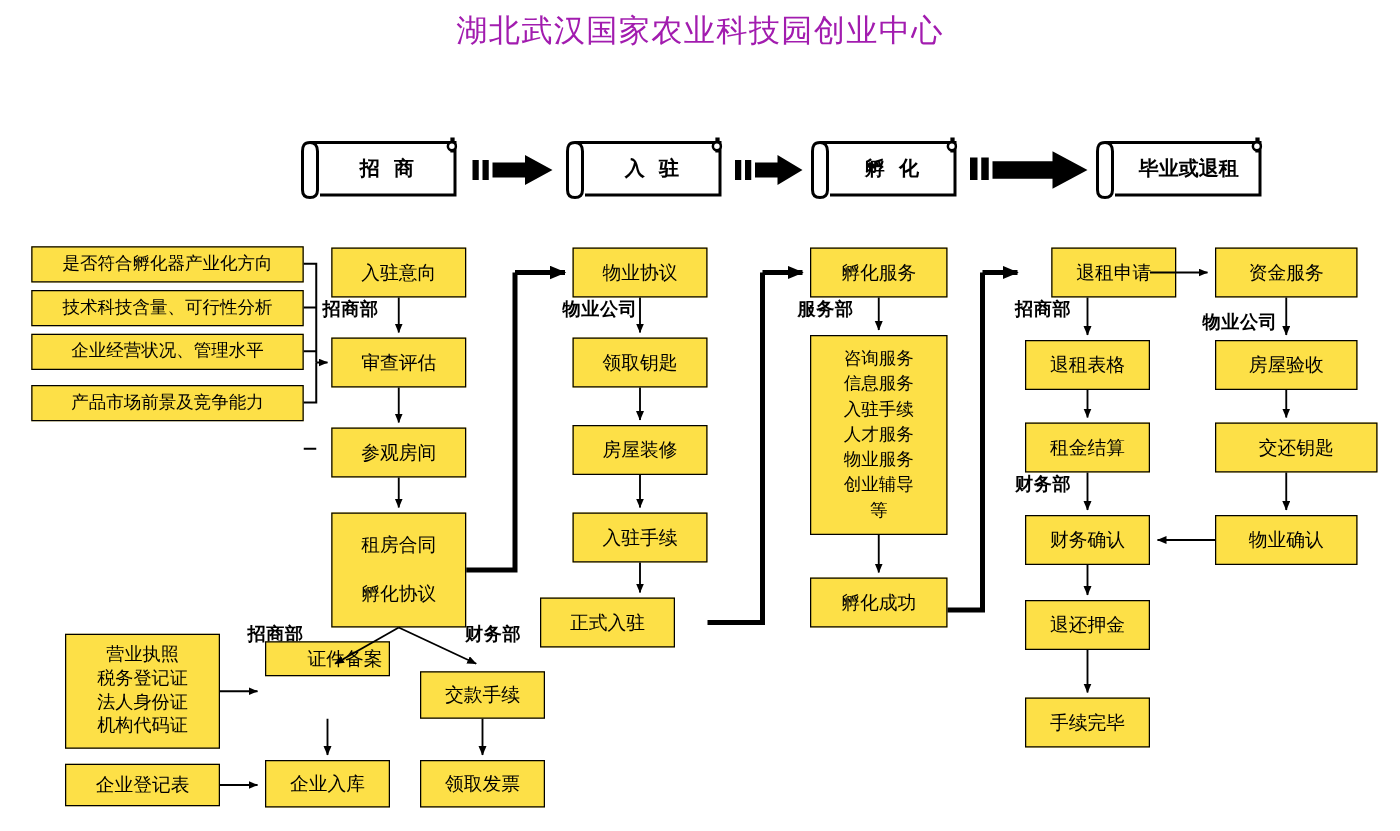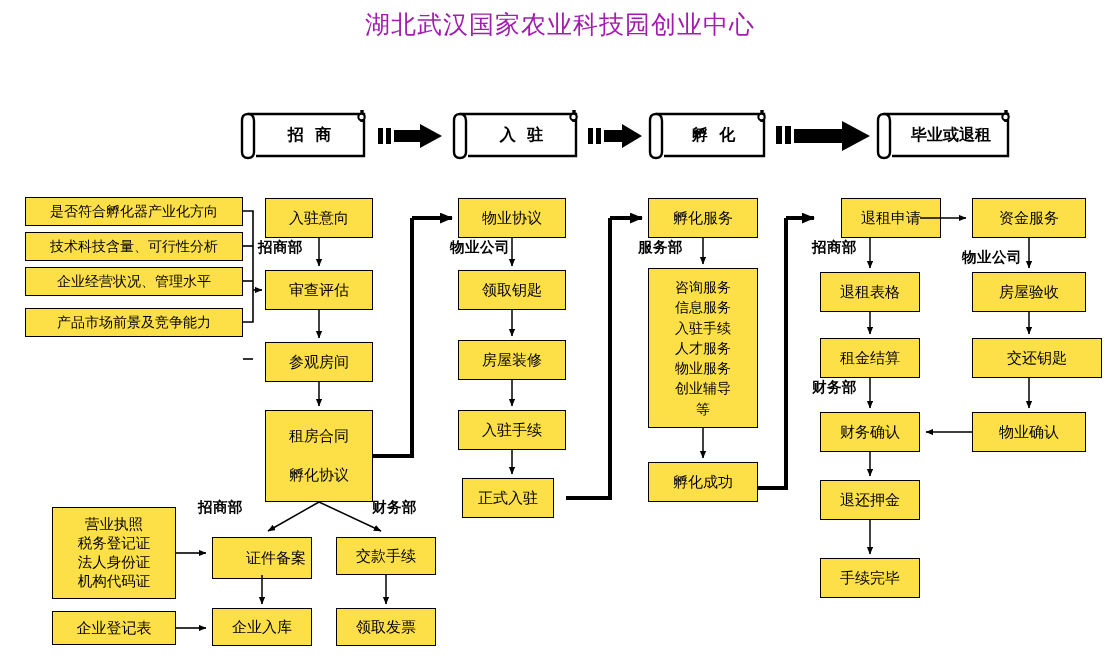--- a/index.html
+++ b/index.html
@@ -122,21 +122,21 @@
   <div class="dept" style="left:450px;top:238px;">物业公司</div>
   <div class="box" style="left:458px;top:270px;width:108px;height:40px;">
       <span>领取钥匙</span>
     </div>
   <div class="box" style="left:458px;top:340px;width:108px;height:40px;">
       <span>房屋装修</span>
     </div>
   <div class="box" style="left:458px;top:410px;width:108px;height:40px;">
       <span>入驻手续</span>
     </div>
-  <div class="box" style="left:462px;top:478px;width:92px;height:40px;">
+  <div class="box" style="left:432px;top:478px;width:108px;height:40px;">
       <span>正式入驻</span>
     </div>
 
   <div class="box" style="left:648px;top:198px;width:110px;height:40px;">
       <span>孵化服务</span>
     </div>
   <div class="dept" style="left:638px;top:238px;">服务部</div>
   <div class="box multi list" style="left:648px;top:268px;width:110px;height:160px;">
     <span class="ln">咨询服务</span>
     <span class="ln">信息服务</span>
@@ -191,21 +191,21 @@
     <span class="ln">法人身份证</span>
     <span class="ln">机构代码证</span>
   </div>
   <div class="box" style="left:52px;top:611px;width:124px;height:34px;">
       <span>企业登记表</span>
     </div>
 
   <div class="dept" style="left:198px;top:498px;">招商部</div>
   <div class="dept" style="left:372px;top:498px;">财务部</div>
 
-  <div class="box" style="left:212px;top:537px;width:100px;height:42px;padding-left:28px;">
+  <div class="box" style="left:212px;top:513px;width:100px;height:28px;padding-left:28px;">
       <span>证件备案</span>
     </div>
   <div class="box" style="left:212px;top:608px;width:100px;height:38px;">
       <span>企业入库</span>
     </div>
 
   <div class="box" style="left:336px;top:537px;width:100px;height:38px;">
       <span>交款手续</span>
     </div>
   <div class="box" style="left:336px;top:608px;width:100px;height:38px;">

